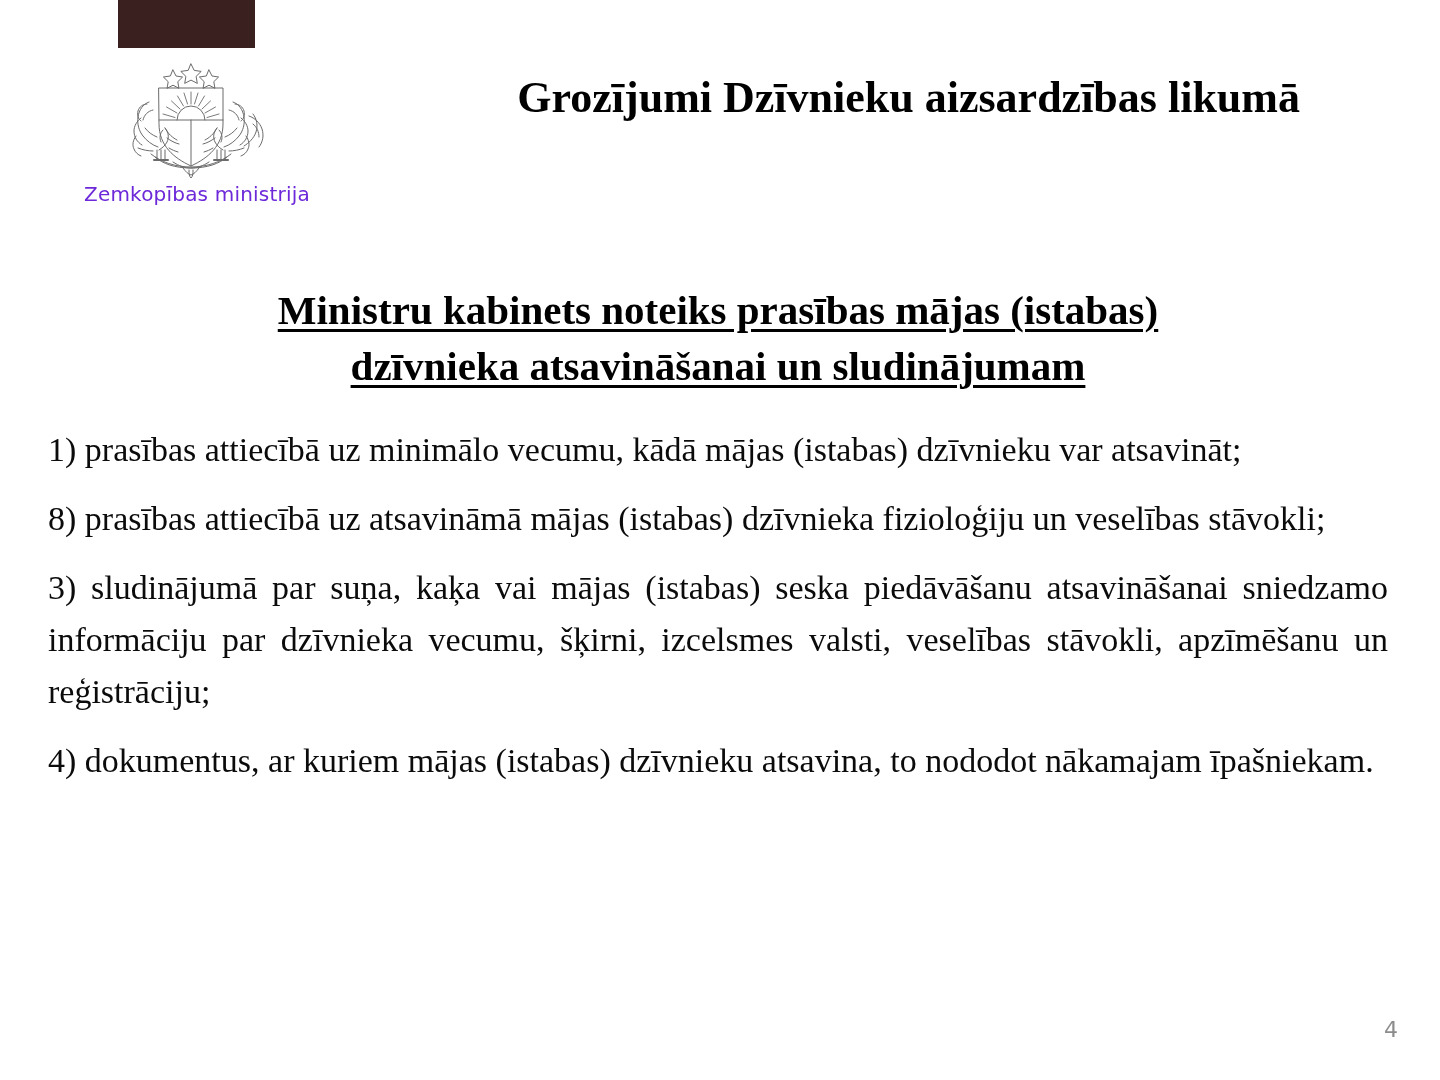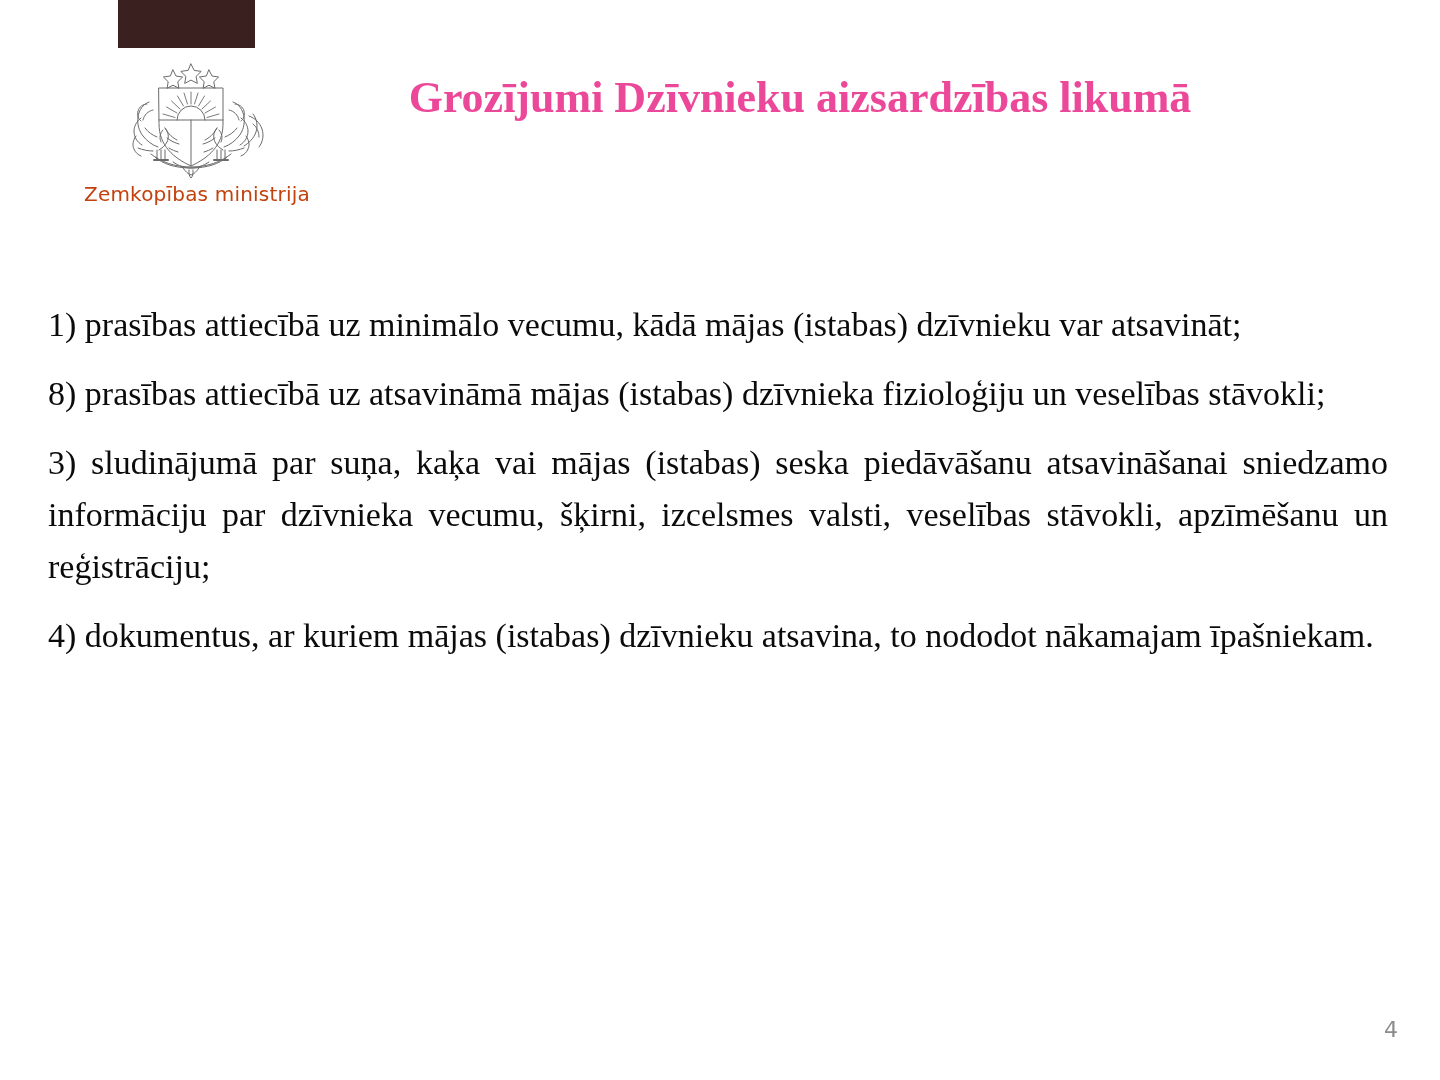--- a/index.html
+++ b/index.html
@@ -46,35 +46,35 @@
     margin: 0 auto;
     width: 176px;
     height: 122px;
   }
   .logo-caption {
     display: block;
     margin-top: 2px;
     font-family: "DejaVu Sans", "Liberation Sans", sans-serif;
     font-size: 20px;
     letter-spacing: 0.2px;
-    color: #c2410c;
+    color: #6d28d9;
     white-space: nowrap;
   }
 
   .slide-title {
     position: absolute;
     left: 300px;
     top: 72px;
     width: 1000px;
     font-family: "Liberation Serif", "DejaVu Serif", serif;
     font-weight: bold;
     font-size: 44px;
     line-height: 52px;
-    color: #ec4899;
-    text-align: center;
+    color: #000000;
+    text-align: right;
     white-space: nowrap;
   }
 
   
   .slide-body {
     position: absolute;
     left: 48px;
     top: 282px;
     width: 1340px;
   }
@@ -194,20 +194,24 @@
       </g>
     </svg>
     <span class="logo-caption">Zemkopības ministrija</span>
   </div>
 
   <div class="slide-title">Grozījumi Dzīvnieku aizsardzības likumā</div>
 </div>
 
 <div class="slide-body">
 
+  <h1 class="main-heading">
+    <span class="hl">Ministru kabinets noteiks prasības mājas (istabas)</span><br>
+    <span class="hl">dzīvnieka atsavināšanai un sludinājumam</span>
+  </h1>
 
   <div class="clause-list">
     <p class="clause">1) prasības attiecībā uz minimālo vecumu, kādā mājas (istabas) dzīvnieku var atsavināt;</p>
     <p class="clause">8) prasības attiecībā uz atsavināmā mājas (istabas) dzīvnieka fizioloģiju un veselības stāvokli;</p>
     <p class="clause">3) sludinājumā par suņa, kaķa vai mājas (istabas) seska piedāvāšanu atsavināšanai sniedzamo informāciju par dzīvnieka vecumu, šķirni, izcelsmes valsti, veselības stāvokli, apzīmēšanu un reģistrāciju;</p>
     <p class="clause">4) dokumentus, ar kuriem mājas (istabas) dzīvnieku atsavina, to nododot nākamajam īpašniekam.</p>
   </div>
 </div>
 
 <div class="page-number">4</div>

